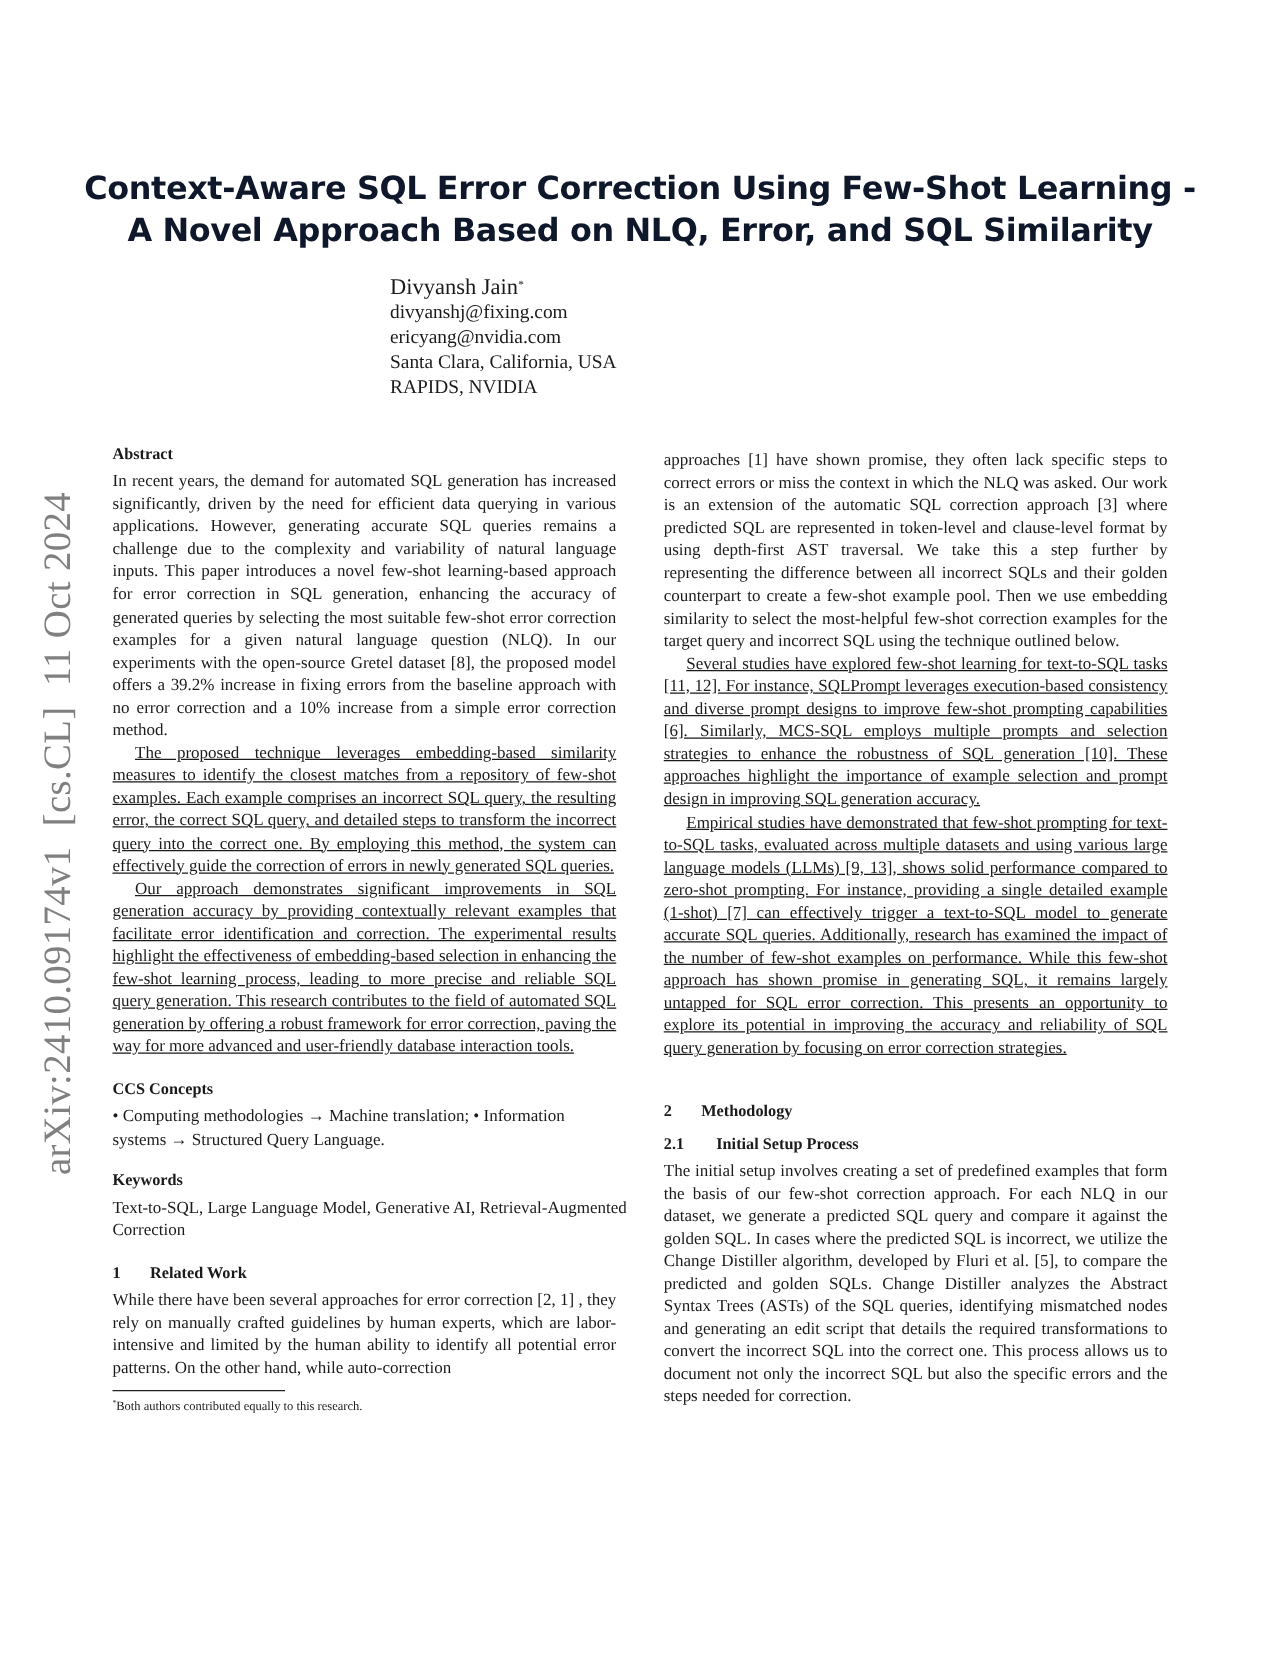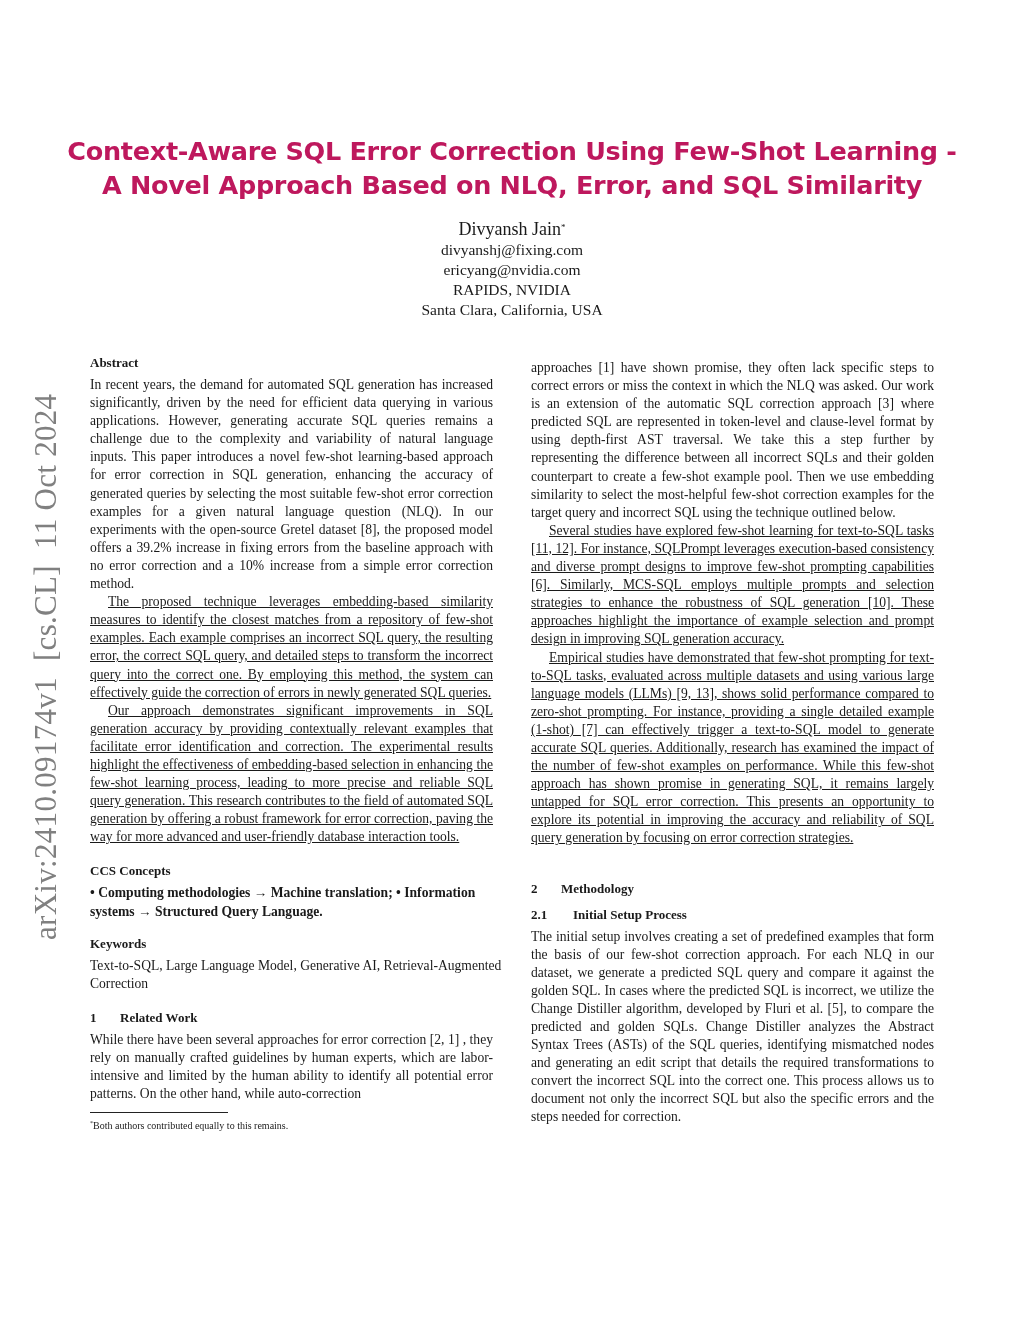--- a/index.html
+++ b/index.html
@@ -1,51 +1,51 @@
 <!DOCTYPE html>
 <html><head>
 <meta charset="utf-8">
 <style>
   html, body { margin: 0; padding: 0; background: #ffffff; }
   body { width: 1024px; height: 1325px; position: relative; overflow: hidden; color: #1a1a1a; font-family: "Liberation Serif", "DejaVu Serif", serif; }
-  .title { position: absolute; left: 60px; width: 904px; top: 134px; text-align: center; font-family: "DejaVu Sans", "Liberation Sans", sans-serif; font-weight: bold; font-size: 25.5px; line-height: 34px; letter-spacing: -0.3px; color: #be185d; }
+  .title { position: absolute; left: 60px; width: 904px; top: 134px; text-align: center; font-family: "DejaVu Sans", "Liberation Sans", sans-serif; font-weight: bold; font-size: 25.5px; line-height: 34px; letter-spacing: -0.3px; color: #0f172a; }
   .title div { white-space: nowrap; }
-  .authors { position: absolute; left: 312px; width: 400px; top: 218px; text-align: center; }
+  .authors { position: absolute; left: 312px; width: 400px; top: 218px; }
   .author-name { font-size: 18px; line-height: 22px; }
   .author-name sup { font-size: 9px; vertical-align: top; position: relative; top: -2px; }
   .affil { font-size: 15.5px; line-height: 20px; }
   .arxiv { position: absolute; left: 28px; top: 940px; width: 590px; height: 40px; transform-origin: 0 0; transform: rotate(-90deg); font-family: "Liberation Serif", serif; font-size: 31px; color: #808080; white-space: pre; letter-spacing: 0.3px; }
   .col { position: absolute; width: 403px; font-size: 13.6px; line-height: 18.1px; text-align: justify; hyphens: manual; }
   .col-left { left: 90px; top: 352px; }
   .col-right { left: 531px; top: 359px; }
   .sec-h { font-weight: bold; font-size: 13px; line-height: 22px; margin: 0 0 2px 0; }
   .sec-h .num { display: inline-block; width: 30px; }
   .sub-h .num { display: inline-block; width: 42px; }
   p { margin: 0; }
   p.ind { text-indent: 18px; text-decoration: underline; }
-  .ccs { font-weight: bold; text-align: left; }
+  .ccs { font-weight: normal; text-align: left; }
   .kw { text-align: left; white-space: nowrap; }
   .footrule { width: 138px; border-top: 1px solid #222; margin: 9px 0 4px 0; }
   .footnote { font-size: 10px; line-height: 13px; text-align: left; }
   .footnote sup { font-size: 6px; }
 </style>
 </head>
 <body>
 
 <div class="title">
   <div>Context-Aware SQL Error Correction Using Few-Shot Learning -</div>
   <div>A Novel Approach Based on NLQ, Error, and SQL Similarity</div>
 </div>
 
 <div class="authors">
   <div class="author-name"><span>Divyansh Jain</span><sup>*</sup></div>
   <div class="affil">divyanshj@fixing.com</div>
   <div class="affil">ericyang@nvidia.com</div>
+  <div class="affil">Santa Clara, California, USA</div>
   <div class="affil">RAPIDS, NVIDIA</div>
-  <div class="affil">Santa Clara, California, USA</div>
 </div>
 
 <div class="arxiv">arXiv:2410.09174v1  [cs.CL]  11 Oct 2024</div>
 
 <div class="col col-left">
   <div class="sec-h">Abstract</div>
   <p>In recent years, the demand for automated SQL generation has increased significantly, driven by the need for efficient data querying in various applications. However, generating accurate SQL queries remains a challenge due to the complexity and variability of natural language inputs. This paper introduces a novel few-shot learning-based approach for error correction in SQL generation, enhancing the accuracy of generated queries by selecting the most suitable few-shot error correction examples for a given natural language question (NLQ). In our experiments with the open-source Gretel dataset [8], the proposed model offers a 39.2% increase in fixing errors from the baseline approach with no error correction and a 10% increase from a simple error correction method.</p>
   <p class="ind">The proposed technique leverages embedding-based similarity measures to identify the closest matches from a repository of few-shot examples. Each example comprises an incorrect SQL query, the resulting error, the correct SQL query, and detailed steps to transform the incorrect query into the correct one. By employing this method, the system can effectively guide the correction of errors in newly generated SQL queries.</p>
   <p class="ind">Our approach demonstrates significant improvements in SQL generation accuracy by providing contextually relevant examples that facilitate error identification and correction. The experimental results highlight the effectiveness of embedding-based selection in enhancing the few-shot learning process, leading to more precise and reliable SQL query generation. This research contributes to the field of automated SQL generation by offering a robust framework for error correction, paving the way for more advanced and user-friendly database interaction tools.</p>
 
@@ -53,21 +53,21 @@
   <p class="ccs">• Computing methodologies → Machine translation; • Information systems → Structured Query Language.</p>
 
   <div class="sec-h" style="margin-top:12px">Keywords</div>
   <p class="kw">Text-to-SQL, Large Language Model, Generative AI, Retrieval-Augmented</p>
   <p class="kw">Correction</p>
 
   <div class="sec-h" style="margin-top:14px"><span class="num">1</span><span>Related Work</span></div>
   <p>While there have been several approaches for error correction [2, 1] , they rely on manually crafted guidelines by human experts, which are labor-intensive and limited by the human ability to identify all potential error patterns. On the other hand, while auto-correction</p>
 
   <div class="footrule"></div>
-  <div class="footnote"><sup>*</sup><span>Both authors contributed equally to this remains.</span></div>
+  <div class="footnote"><sup>*</sup><span>Both authors contributed equally to this research.</span></div>
 </div>
 
 <div class="col col-right">
   <p>approaches [1] have shown promise, they often lack specific steps to correct errors or miss the context in which the NLQ was asked. Our work is an extension of the automatic SQL correction approach [3] where predicted SQL are represented in token-level and clause-level format by using depth-first AST traversal. We take this a step further by representing the difference between all incorrect SQLs and their golden counterpart to create a few-shot example pool. Then we use embedding similarity to select the most-helpful few-shot correction examples for the target query and incorrect SQL using the technique outlined below.</p>
   <p class="ind">Several studies have explored few-shot learning for text-to-SQL tasks [11, 12]. For instance, SQLPrompt leverages execution-based consistency and diverse prompt designs to improve few-shot prompting capabilities [6]. Similarly, MCS-SQL employs multiple prompts and selection strategies to enhance the robustness of SQL generation [10]. These approaches highlight the importance of example selection and prompt design in improving SQL generation accuracy.</p>
   <p class="ind">Empirical studies have demonstrated that few-shot prompting for text-to-SQL tasks, evaluated across multiple datasets and using various large language models (LLMs) [9, 13], shows solid performance compared to zero-shot prompting. For instance, providing a single detailed example (1-shot) [7] can effectively trigger a text-to-SQL model to generate accurate SQL queries. Additionally, research has examined the impact of the number of few-shot examples on performance. While this few-shot approach has shown promise in generating SQL, it remains largely untapped for SQL error correction. This presents an opportunity to explore its potential in improving the accuracy and reliability of SQL query generation by focusing on error correction strategies.</p>
 
   <div class="sec-h" style="margin-top:30px"><span class="num">2</span><span>Methodology</span></div>
   <div class="sec-h sub-h" style="margin-top:4px"><span class="num">2.1</span><span>Initial Setup Process</span></div>
   <p>The initial setup involves creating a set of predefined examples that form the basis of our few-shot correction approach. For each NLQ in our dataset, we generate a predicted SQL query and compare it against the golden SQL. In cases where the predicted SQL is incorrect, we utilize the Change Distiller algorithm, developed by Fluri et al. [5], to compare the predicted and golden SQLs. Change Distiller analyzes the Abstract Syntax Trees (ASTs) of the SQL queries, identifying mismatched nodes and generating an edit script that details the required transformations to convert the incorrect SQL into the correct one. This process allows us to document not only the incorrect SQL but also the specific errors and the steps needed for correction.</p>

